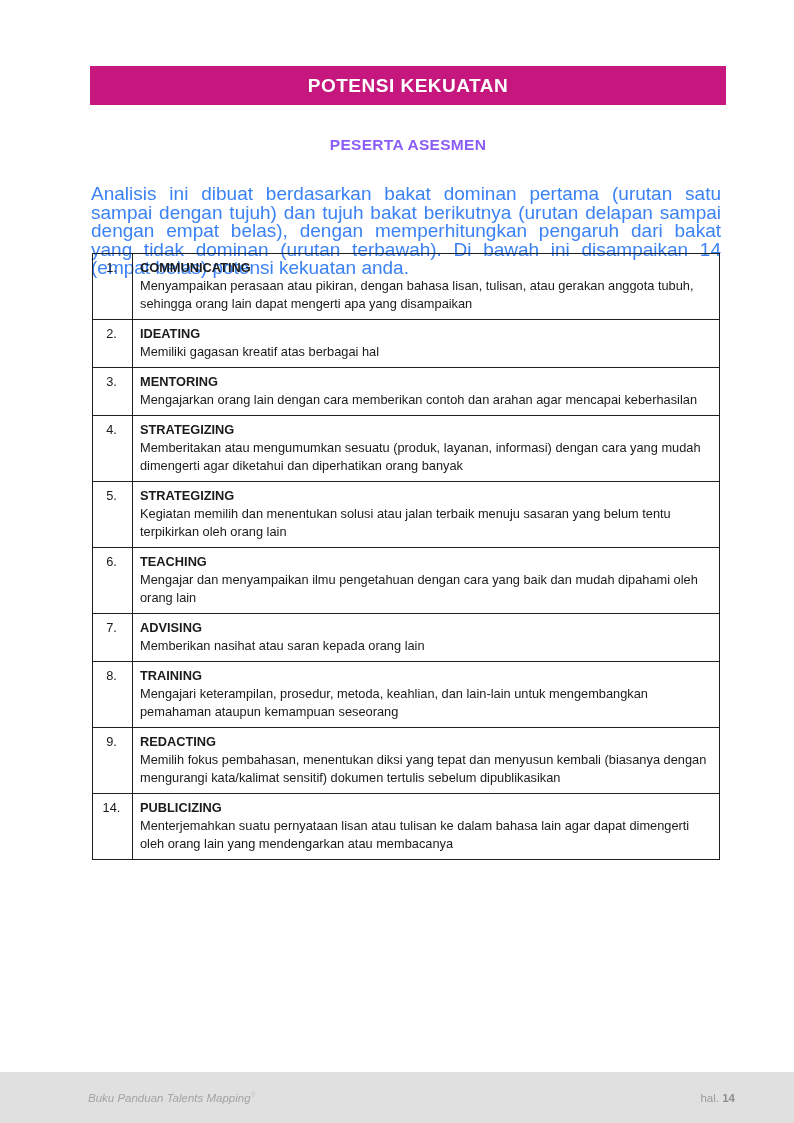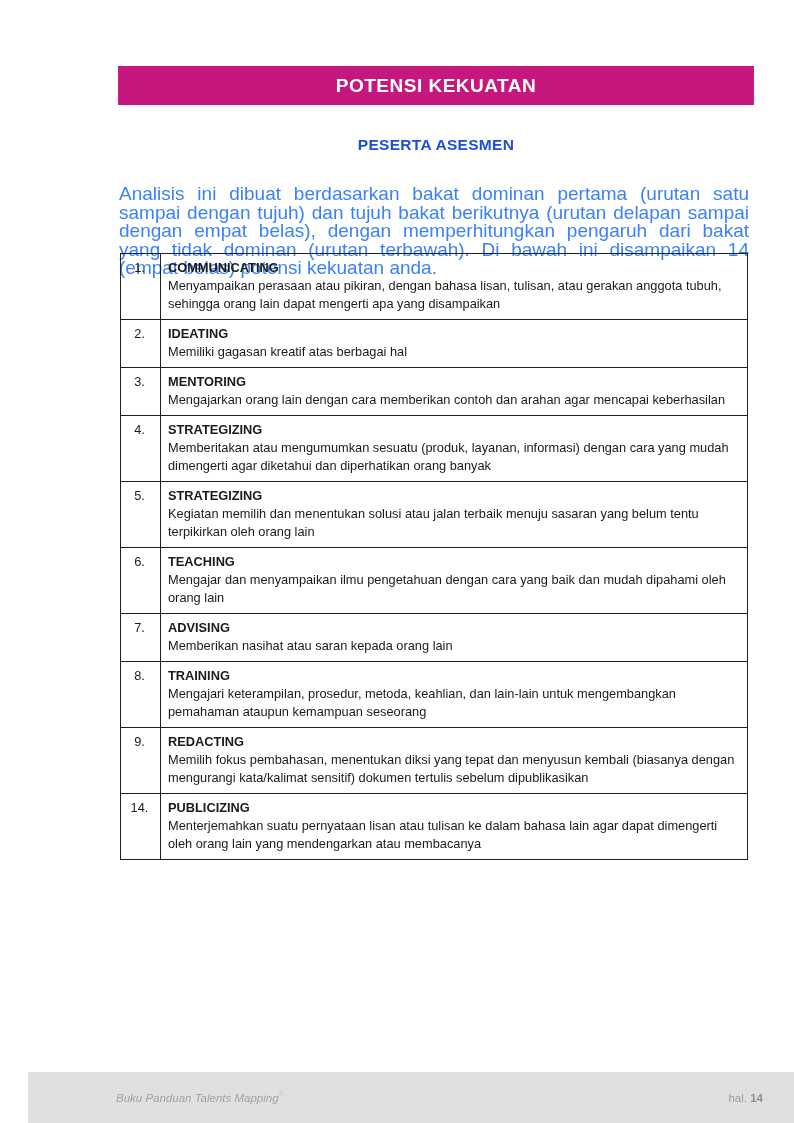--- a/index.html
+++ b/index.html
@@ -6,21 +6,21 @@
   html, body { width: 794px; }
   body {
     width: 794px;
     height: 1123px;
     background: #ffffff;
     font-family: "Liberation Sans", sans-serif;
     color: #1a1a1a;
     position: relative;
     overflow: hidden;
   }
-  .page { width: 632px; height: 1123px; position: relative; margin-left: 28px; }
+  .page { width: 632px; height: 1123px; position: relative; }
 
   .header-bar {
     position: absolute;
     left: 90px; top: 66px;
     width: 636px; height: 39px;
     background: #c5177e;
     color: #ffffff;
     font-size: 19px;
     font-weight: bold;
     text-align: center;
@@ -29,21 +29,21 @@
   }
 
   .subtitle {
     position: absolute;
     left: 90px; top: 136px;
     width: 636px;
     text-align: center;
     font-size: 15.5px;
     font-weight: bold;
     letter-spacing: 0.3px;
-    color: #1d4ed8;
+    color: #8b5cf6;
   }
 
   .intro {
     position: absolute;
     left: 91px; top: 185px;
     width: 630px;
     font-size: 19px;
     line-height: 18.5px;
     text-align: justify;
     color: #3b82f6;

